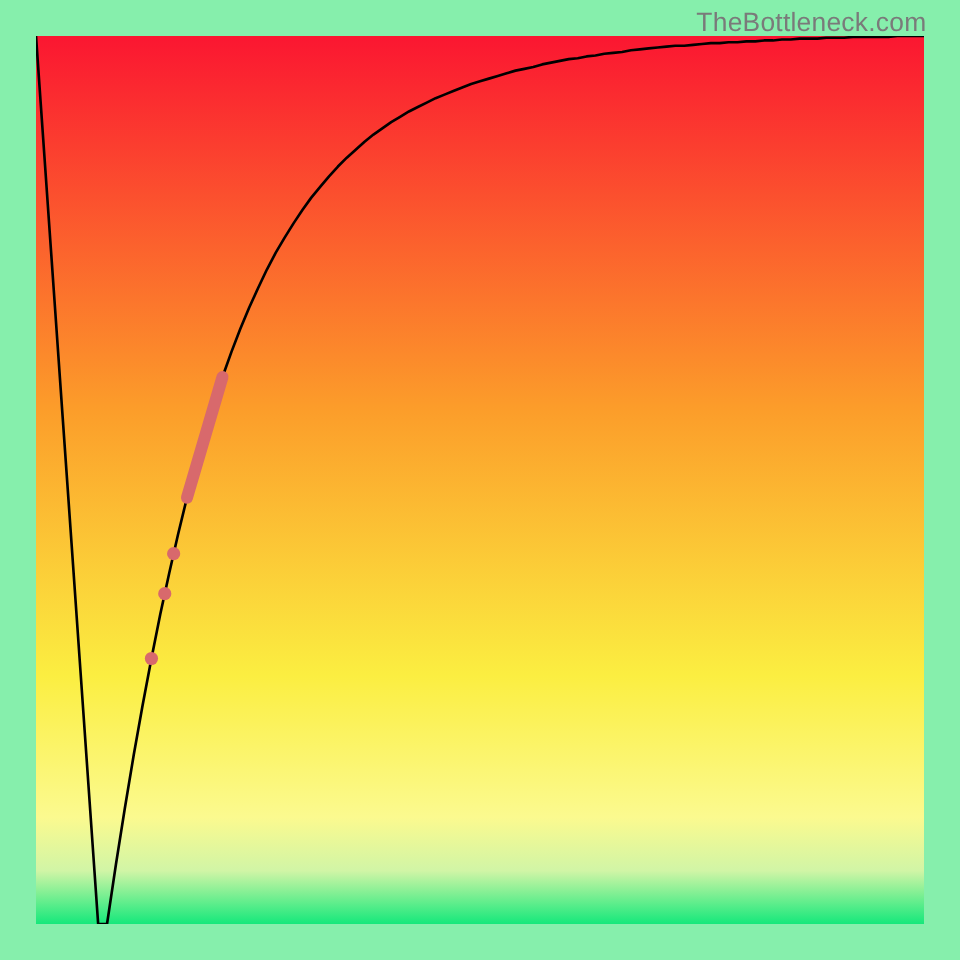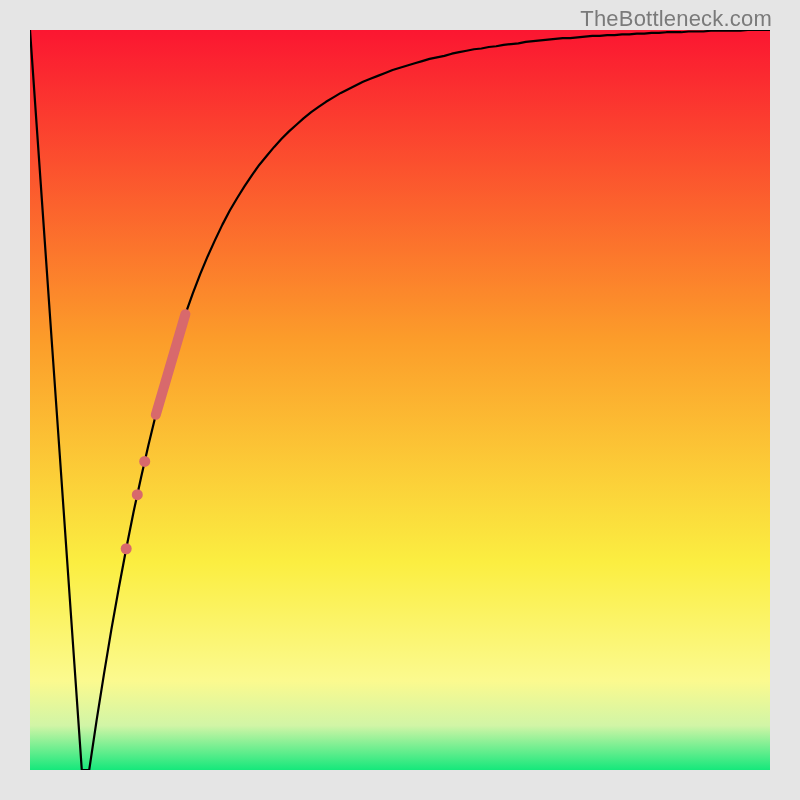--- a/index.html
+++ b/index.html
@@ -10,21 +10,21 @@
     overflow: hidden;
     background: #000;
     font-family: Arial, Helvetica, sans-serif;
   }
   .frame {
     position: absolute;
     top: 0;
     left: 0;
     width: 800px;
     height: 800px;
-    background: #e5e5e5;
+    background: #86efac;
   }
   .plot-area {
     position: absolute;
     top: 30px;
     left: 30px;
     width: 740px;
     height: 740px;
     overflow: hidden;
   }
   .plot-area svg {

